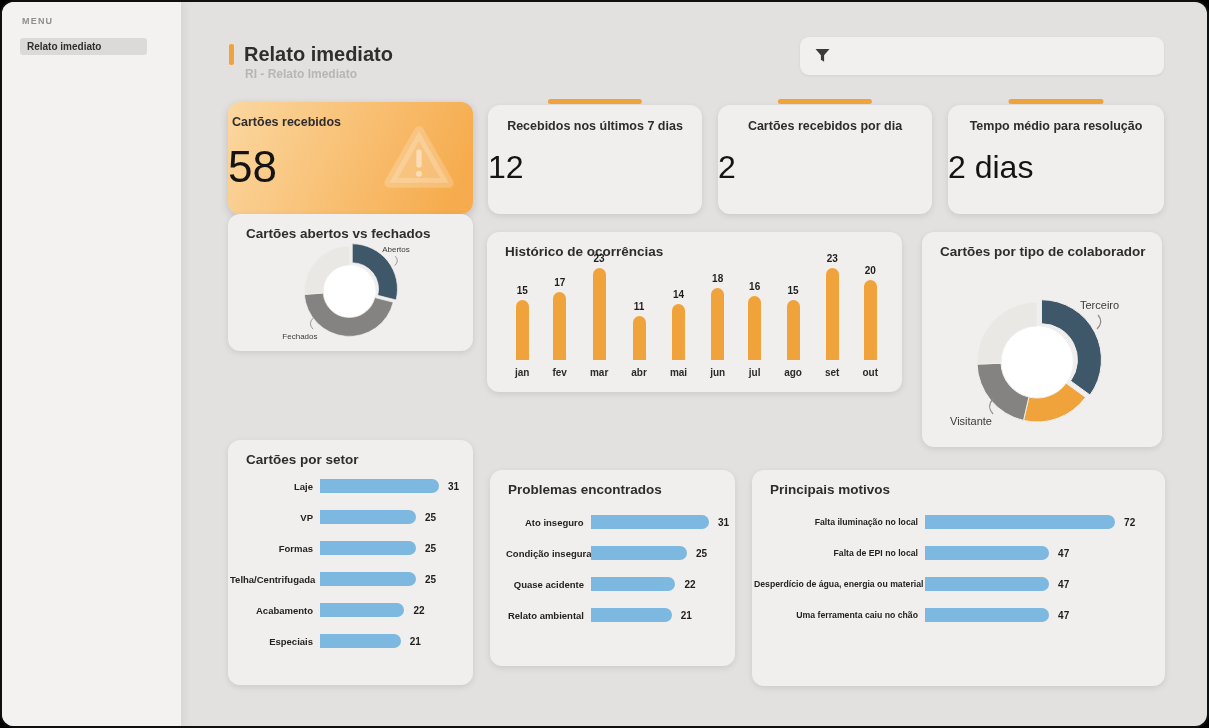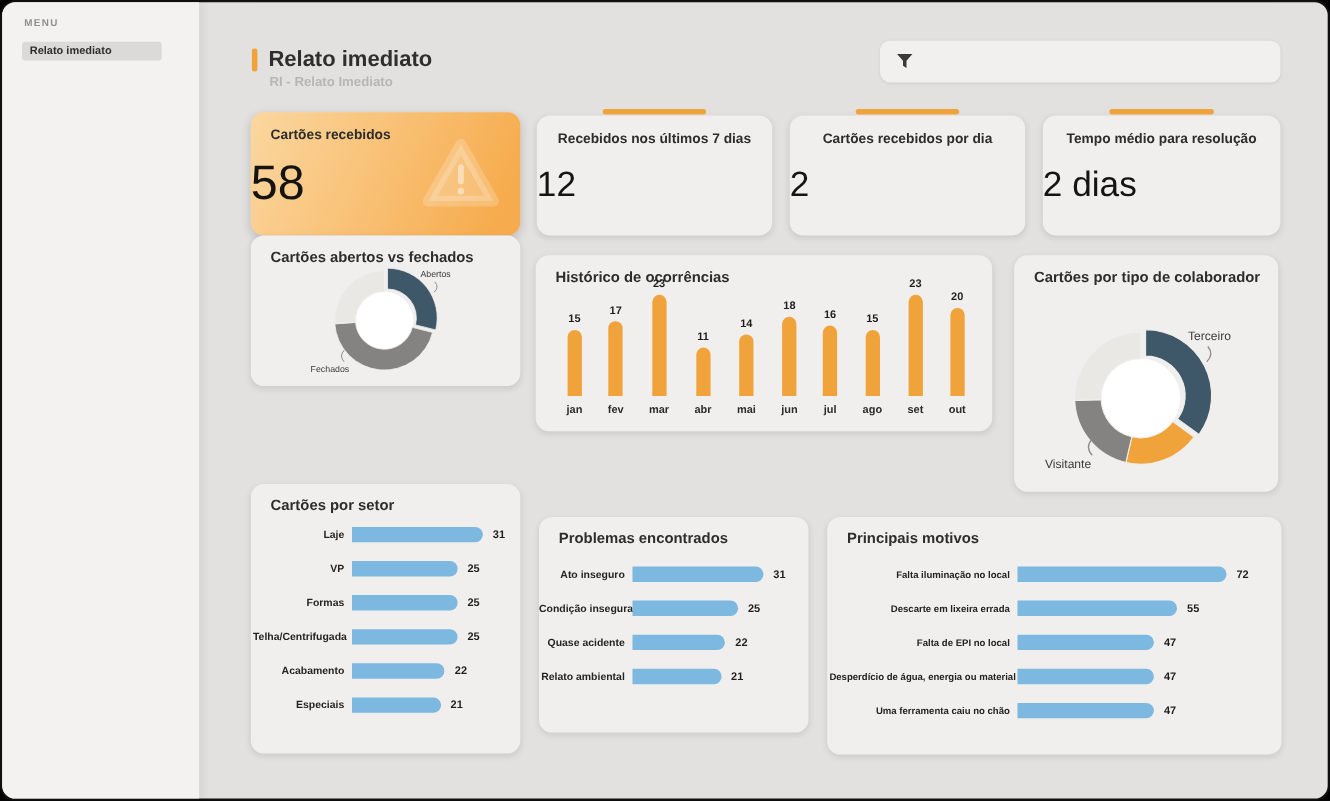--- a/index.html
+++ b/index.html
@@ -19,21 +19,21 @@
   .filter-btn{position:absolute;left:798px;top:35px;width:364px;height:38px;background:#F1F0EE;border-radius:9px;
               box-shadow:0 1px 3px rgba(0,0,0,.07);cursor:pointer;}
   .filter-btn svg{position:absolute;left:15px;top:11px;}
   
   .card{position:absolute;background:#F0EFED;border-radius:12px;box-shadow:0 2px 6px rgba(0,0,0,.10);}
   .card-title{position:absolute;left:18px;top:12px;margin:0;font-size:13.5px;font-weight:700;color:#2d2d2d;}
   .kpi .kpi-title{position:absolute;left:0;right:0;top:14px;text-align:center;font-size:12.5px;font-weight:700;color:#2d2d2d;}
   .kpi .kpi-value{position:absolute;left:0;right:0;top:44px;text-align:left;font-size:32px;font-weight:400;color:#141414;}
   .kpi .accent{position:absolute;top:-6px;left:50%;transform:translateX(-50%);width:44%;height:5px;border-radius:3px;background:#F1A33B;}
   .kpi-highlight{background:linear-gradient(115deg,#FBD7A0 0%,#F6AC4E 90%);box-shadow:0 3px 9px rgba(0,0,0,.16);}
-  .kpi-highlight .kpi-title{left:18px;right:auto;text-align:center;top:13px;}
+  .kpi-highlight .kpi-title{left:4px;right:auto;text-align:center;top:13px;}
   .kpi-highlight .kpi-value{left:0;right:46px;top:40px;font-size:44px;}
   .warn-tri{position:absolute;right:16px;top:20px;}
   
   .vchart{position:absolute;left:28px;right:24px;top:40px;bottom:14px;display:flex;justify-content:space-between;align-items:flex-end;}
   .vcol{display:flex;flex-direction:column;align-items:center;}
   .vval{font-size:10px;font-weight:700;color:#1e1e1e;margin-bottom:4px;}
   .vbar{width:13px;border-radius:7px 7px 0 0;}
   .vcat{font-size:10px;font-weight:700;color:#2b2b2b;margin-top:7px;}
   
   .hchart{position:absolute;display:flex;flex-direction:column;gap:17px;}
@@ -210,21 +210,21 @@
           <div class="hrow">
             <span class="hlabel">Especiais</span>
             <div class="hbar" style="width: 80.64px; background: rgb(124, 184, 223);"></div>
             <span class="hval">21</span>
           </div>
         </div>
     </section>
 
     <section class="card" style="left:488px;top:468px;width:245px;height:196px">
       <h3 class="card-title">Problemas encontrados</h3>
-      <div class="hchart" style="left:0;right:6px;top:45px;--lw:85px">
+      <div class="hchart" style="left:16px;right:6px;top:45px;--lw:85px">
           <div class="hrow">
             <span class="hlabel">Ato inseguro</span>
             <div class="hbar" style="width: 119.04px; background: rgb(124, 184, 223);"></div>
             <span class="hval">31</span>
           </div>
           <div class="hrow">
             <span class="hlabel">Condição insegura</span>
             <div class="hbar" style="width: 96px; background: rgb(124, 184, 223);"></div>
             <span class="hval">25</span>
           </div>
@@ -241,25 +241,20 @@
         </div>
     </section>
 
     <section class="card" style="left:750px;top:468px;width:413px;height:216px">
       <h3 class="card-title">Principais motivos</h3>
       <div class="hchart" style="left:2px;right:6px;top:45px;--lw:171px;--lf:8.7px">
           <div class="hrow">
             <span class="hlabel">Falta iluminação no local</span>
             <div class="hbar" style="width: 190.08px; background: rgb(124, 184, 223);"></div>
             <span class="hval">72</span>
-          </div>
-          <div class="hrow">
-            <span class="hlabel">Descarte em lixeira errada</span>
-            <div class="hbar" style="width: 145.2px; background: rgb(124, 184, 223);"></div>
-            <span class="hval">55</span>
           </div>
           <div class="hrow">
             <span class="hlabel">Falta de EPI no local</span>
             <div class="hbar" style="width: 124.08px; background: rgb(124, 184, 223);"></div>
             <span class="hval">47</span>
           </div>
           <div class="hrow">
             <span class="hlabel">Desperdício de água, energia ou material</span>
             <div class="hbar" style="width: 124.08px; background: rgb(124, 184, 223);"></div>
             <span class="hval">47</span>

